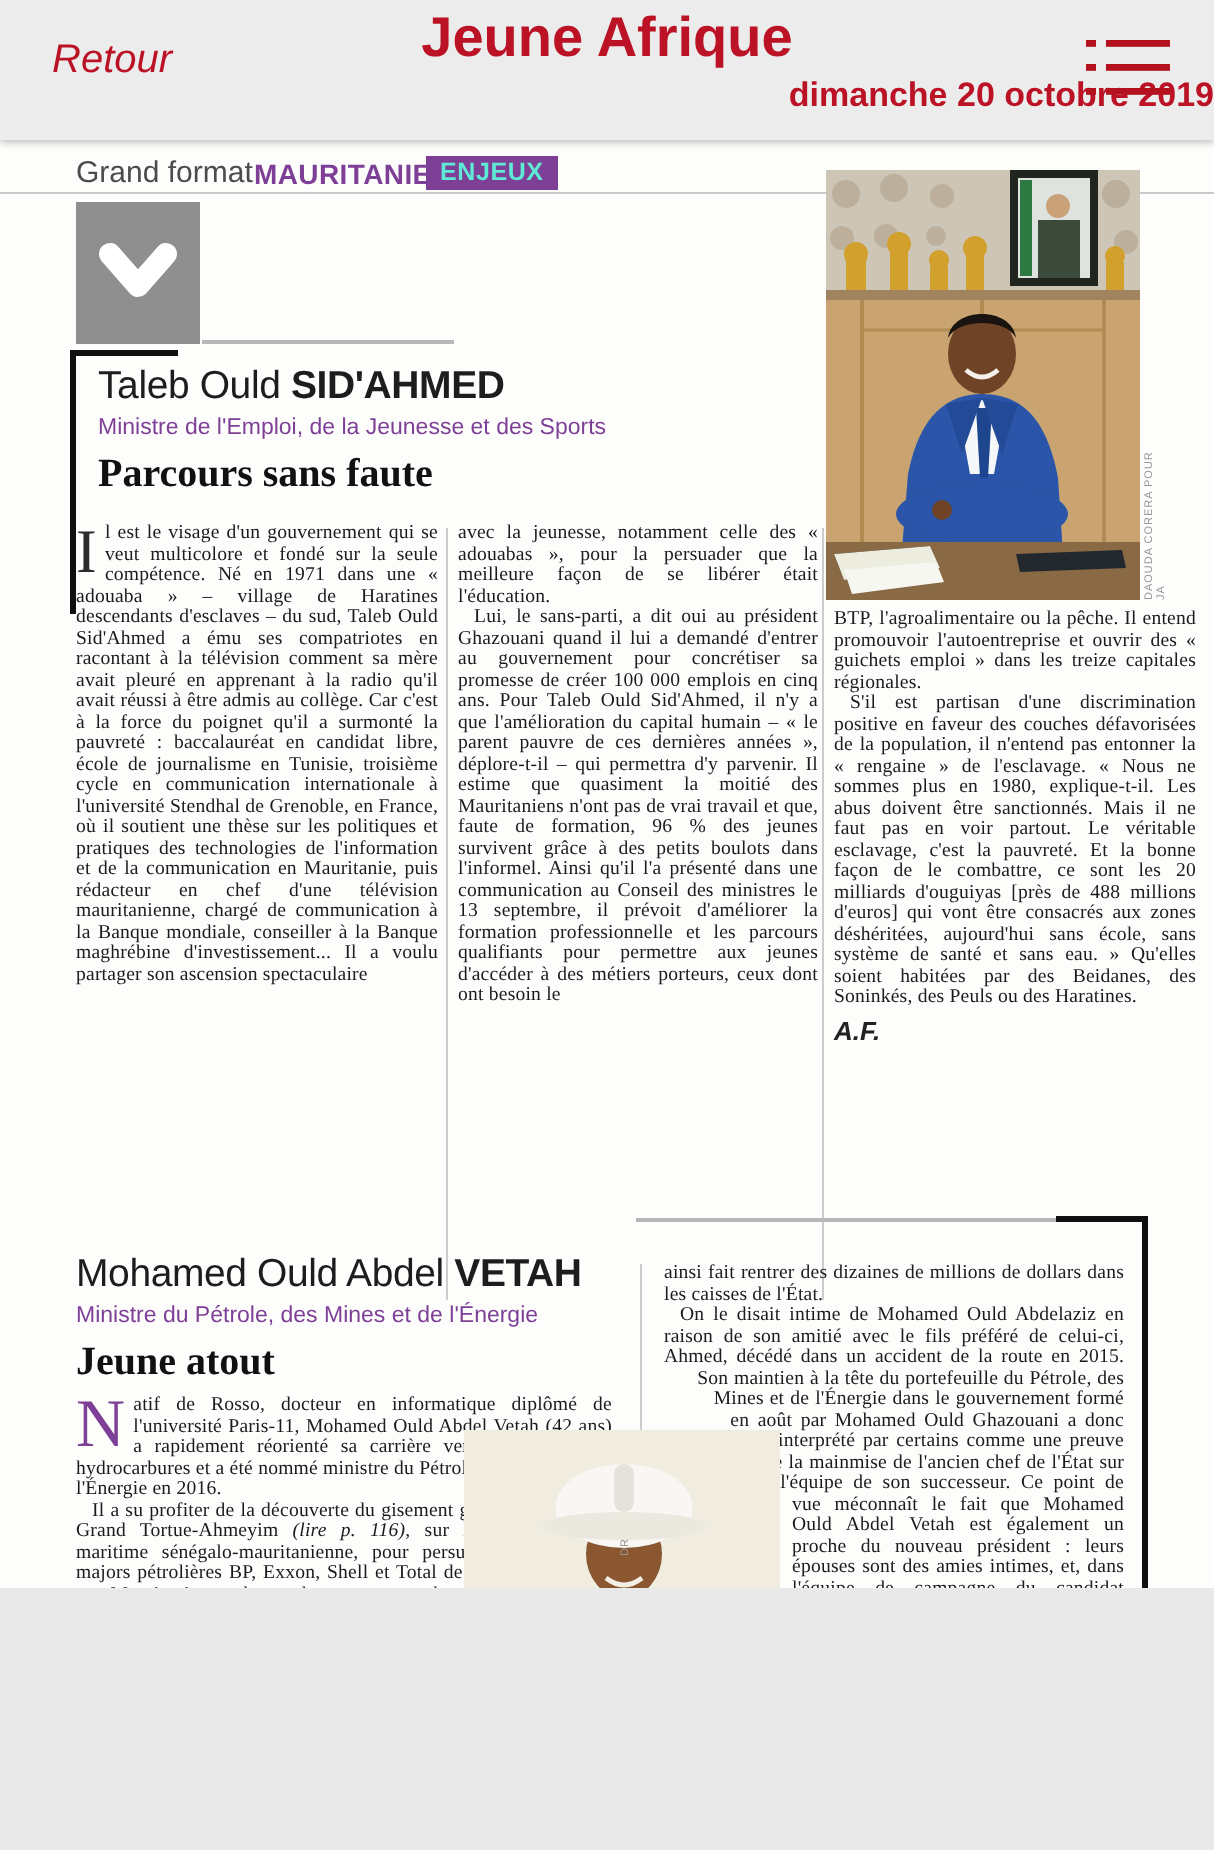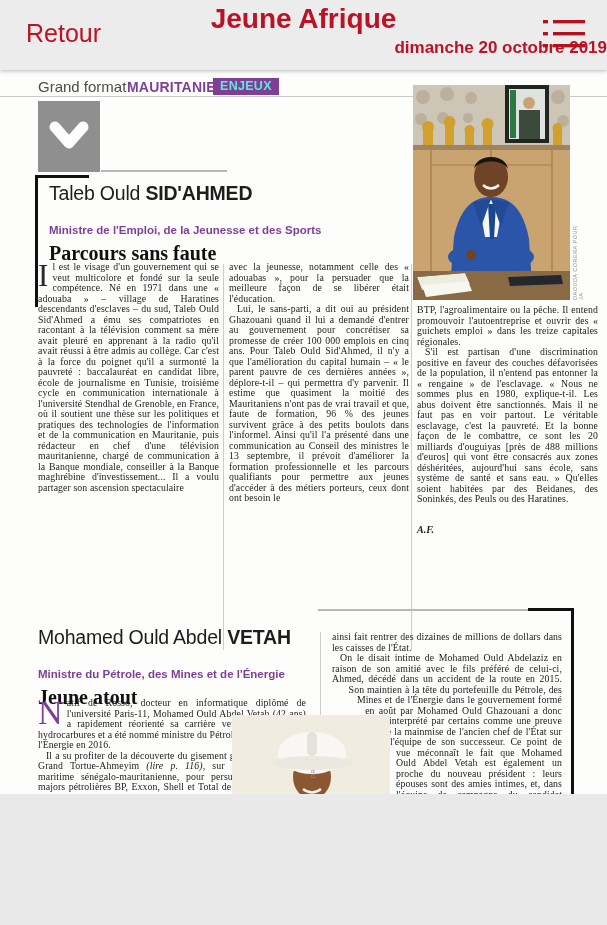--- a/index.html
+++ b/index.html
@@ -7,21 +7,21 @@
     --purple:#7e3f97;
     --ink:#1b1b1b;
   }
   html,body{margin:0;padding:0;background:#cfcfcf;}
   .app{position:relative;width:607px;height:925px;background:#e9e9e9;overflow:hidden;
        font-family:"Liberation Sans",sans-serif;}
 
   
   .appbar{position:absolute;top:0;left:0;width:607px;height:70px;background:#ececec;
           box-shadow:0 1px 4px rgba(0,0,0,.28);z-index:9;}
-  .back-btn{position:absolute;left:26px;top:19px;font-size:25px;color:var(--red);cursor:pointer;}
+  .back-btn{position:absolute;left:26px;top:19px;font-size:20px;color:var(--red);cursor:pointer;font-style:italic;}
   .app-title{position:absolute;left:0;right:0;top:3px;text-align:center;font-weight:bold;
              font-size:28px;color:var(--red);}
   .app-date{position:absolute;left:0;right:0;top:38px;text-align:right;font-weight:bold;
             font-size:17px;color:var(--red);}
   .menu-btn{position:absolute;right:22px;top:17px;width:42px;height:36px;cursor:pointer;}
 
   
   .page{position:absolute;top:70px;left:0;width:607px;height:724px;background:#fdfdfc;overflow:hidden;}
 
   .kicker-label{position:absolute;left:38px;top:8px;font-size:15px;color:#4c4c4c;}
@@ -33,37 +33,37 @@
 
   .chev-box{position:absolute;left:38px;top:31px;width:62px;height:71px;background:#8f8f8f;}
   .chev-box svg{display:block;margin:18px auto 0;}
   .rule-after-box{position:absolute;left:101px;top:100px;width:126px;height:2px;background:#b8b8b8;}
 
   .br{position:absolute;background:#101010;}
 
   .headline-block{position:absolute;}
   .h-name{font-size:19.5px;color:#1d1d1d;letter-spacing:-.2px;}
   .h-name b{font-weight:bold;text-align:right;}
-  .h-role{margin-top:19px;font-size:11.5px;font-weight:bold;color:var(--purple);}
+  .h-role{margin-top:3px;font-size:11.5px;font-weight:normal;color:var(--purple);}
   .h-serif{margin-top:6px;font-family:"Liberation Serif",serif;font-weight:bold;font-size:20px;color:#111;}
 
   .photo{position:absolute;overflow:hidden;}
   .vcredit{position:absolute;font-size:5.5px;color:#979797;letter-spacing:.5px;
            writing-mode:vertical-rl;transform:rotate(180deg);}
 
   .col{position:absolute;}
   .bt{margin:0;font-family:"Liberation Serif",serif;font-size:9.8px;line-height:10.5px;
       color:var(--ink);text-align:justify;letter-spacing:.1px;}
   .bt.indent{text-indent:8px;}
   .dropcap{float:left;font-family:"Liberation Serif",serif;font-size:31px;line-height:26px;
            padding:1px 4px 0 0;}
   .dc-dark{color:#2d2a2e;}
   .dc-purple{color:var(--purple);font-size:34px;line-height:28px;}
-  .byline{margin:19px 0 0;font-size:10px;font-weight:bold;font-style:italic;color:#222;
-          font-family:Liberation Serif, serif;}
+  .byline{margin:3px 0 0;font-size:13px;font-weight:bold;font-style:italic;color:#222;
+          font-family:Liberation Sans, sans-serif;}
   .col-div{position:absolute;width:1px;background:#ccc;}
 
   .spacer-r{float:right;width:76px;height:140px;
             shape-outside:polygon(100% 0,0 45%,0 100%,100% 100%);}
   .spacer-l{float:left;width:64px;height:180px;
             shape-outside:polygon(0 0,100% 45%,100% 100%,0 100%);}
 
   .rule-a2{position:absolute;left:318px;top:539px;width:212px;height:2px;background:#b8b8b8;}
 
   .footer{position:absolute;left:0;top:824px;width:607px;height:20px;padding-left:28px;}

